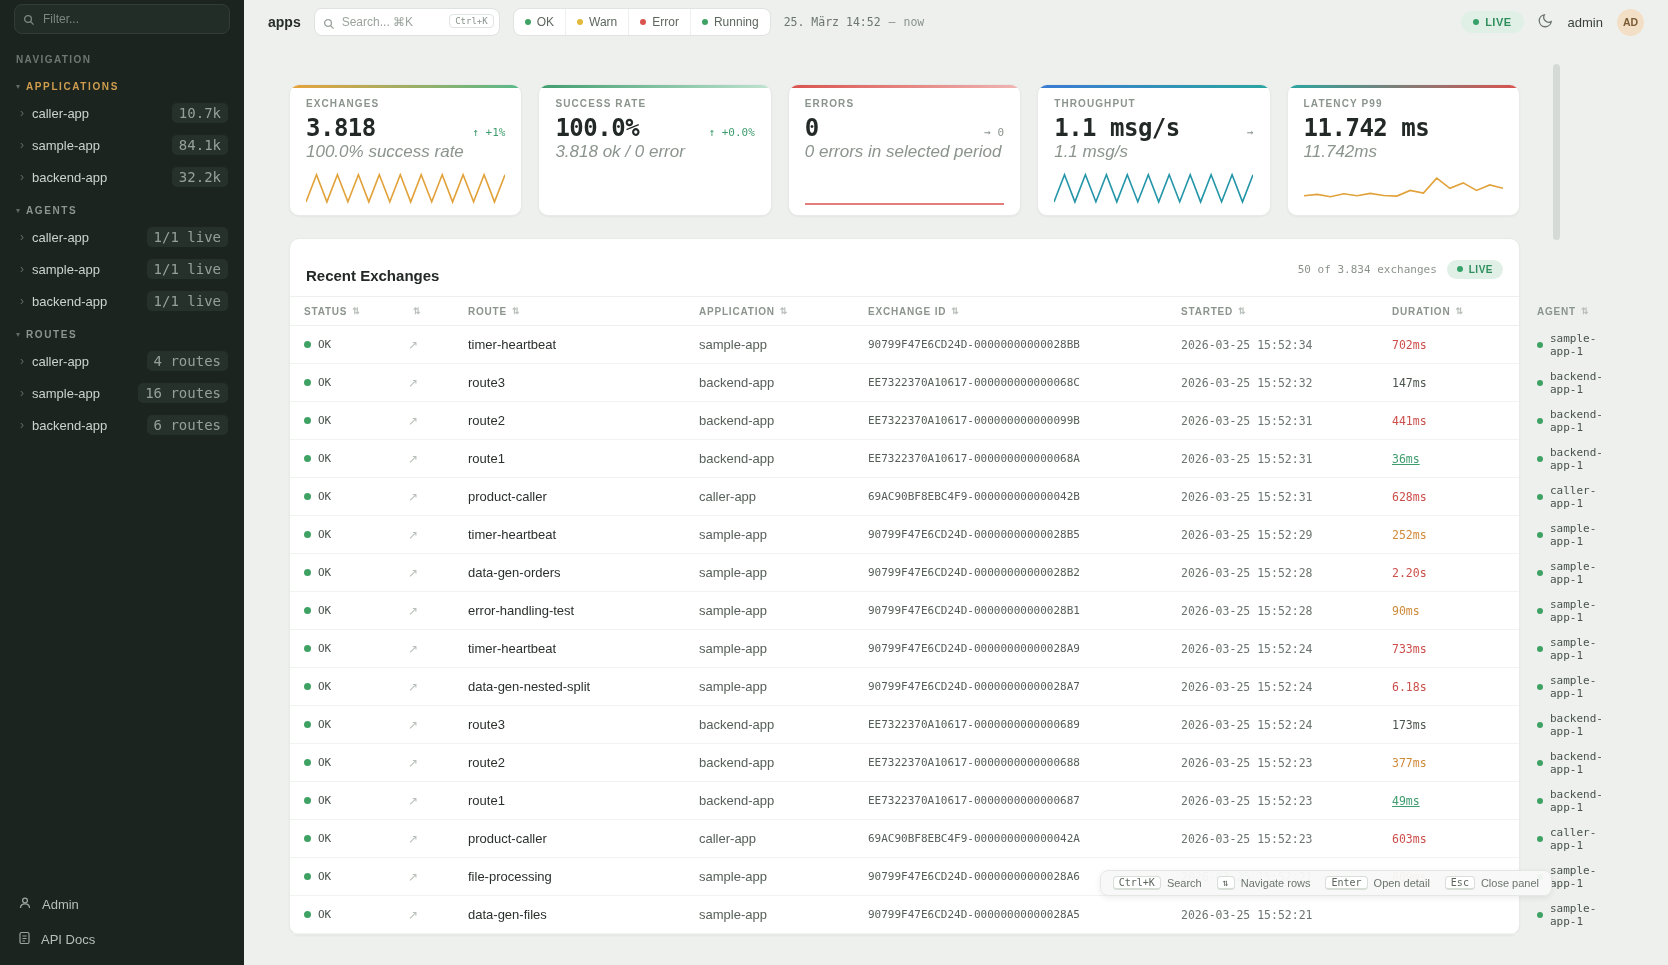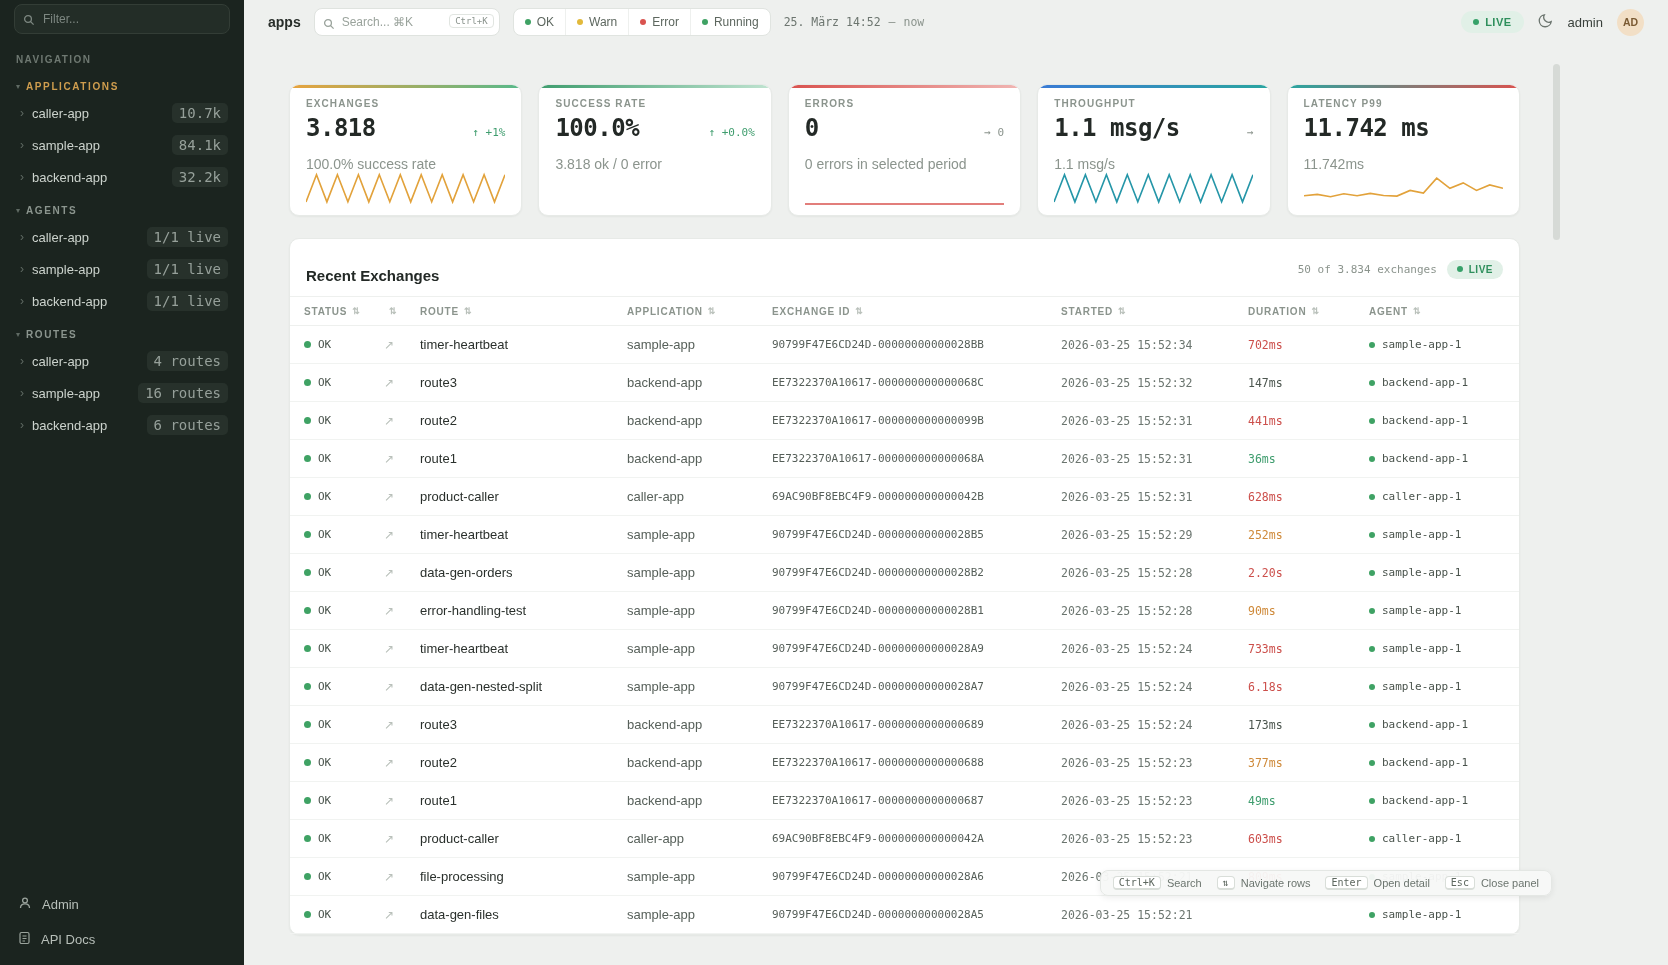--- a/index.html
+++ b/index.html
@@ -58,46 +58,46 @@
   .cards { display:grid; grid-template-columns:repeat(5,1fr); gap:16px; width:1231px; }
   .card { position:relative; background:#fff; border:1px solid #e7eae7; border-radius:10px; height:132px; box-shadow:0 1px 2px rgba(20,30,25,.05); overflow:hidden; }
   .card-top { height:3px; width:100%; }
   .card-body { padding:10px 16px 0; position:relative; height:129px; }
   .card-title { font-size:10px; letter-spacing:1.1px; color:#8b948d; font-weight:700; }
   .card-mid { display:flex; align-items:baseline; justify-content:space-between; margin-top:5px; }
   .card-value { font-family:"DejaVu Sans Mono",monospace; font-weight:700; font-size:24px; color:#232926; letter-spacing:-.5px; white-space:nowrap;text-align:right; }
   .card-delta { font-family:"DejaVu Sans Mono",monospace; font-size:11px; white-space:nowrap; }
   .card-delta.up { color:#3f9d6e; }
   .card-delta.flat { color:#8b948d; }
-  .card-sub { font-size:14px; color:#8b948d; margin-top:14px; }
+  .card-sub { font-size:17px; color:#8b948d; margin-top:0;font-style:italic; }
   .spark { position:absolute; left:16px; right:16px; bottom:9px; height:38px; }
 
   .table-card { margin-top:22px; background:#fff; border:1px solid #e7eae7; border-radius:10px; box-shadow:0 1px 2px rgba(20,30,25,.05); width:1231px; }
   .table-head { display:flex; align-items:center; padding:15px 16px 12px; }
   .table-title { font-size:15px; font-weight:700; color:#232926;margin-top:13px; }
   .table-meta { margin-left:auto; display:flex; gap:10px; align-items:center; }
   .table-summary { font-family:"DejaVu Sans Mono",monospace; font-size:11px; color:#8b948d; }
   .live-pill.small { padding:4px 10px; font-size:10px; }
-  .tgrid { display:grid; grid-template-columns:80px 36px 207px 145px 289px 187px 121px 1fr; align-items:center; padding:0 14px; }
+  .tgrid { display:grid; grid-template-columns:80px 36px 207px 145px 289px 187px 121px 1fr; align-items:center; padding:0 14px;gap:24px; }
   .thead-row { height:30px; border-top:1px solid #eef0ee; border-bottom:1px solid #eef0ee; }
   .th { font-size:10px; font-weight:700; color:#8b948d; letter-spacing:.8px; display:flex; gap:5px; align-items:center; cursor:pointer; }
   .sort-icon { color:#b9c0ba; font-size:9px; }
   .trow { height:38px; border-bottom:1px solid #f1f3f1; cursor:pointer; }
   .status-cell, .agent-cell { display:flex; gap:7px; align-items:center; font-family:"DejaVu Sans Mono",monospace; font-size:11px; color:#49534c; }
   .dot { width:7px; height:7px; border-radius:50%; background:#3fa264; flex:none; }
   .dot.sm { width:6px; height:6px; }
   .arrow-cell { color:#b9c0ba; font-size:12px; }
   .route-cell { font-size:13px; color:#2a302c; }
   .app-cell { font-size:13px; color:#57605a; }
   .id-cell { font-size:11px; color:#555e58; }
   .started-cell { font-size:11.5px; color:#6b756f; }
   .dur-cell { font-size:11.5px; }
   .dur-cell.slow { color:#cc4f4b; }
   .dur-cell.medium { color:#cf8a3a; }
-  .dur-cell.fast { color:#3f9d6e; }
+  .dur-cell.fast { color:#3f9d6e;text-decoration:underline; }
   .dur-cell.normal { color:#4c564f; }
 
   
   .hints { position:fixed; right:116px; bottom:69px; display:flex; gap:15px; align-items:center; background:rgba(247,248,247,.96); border:1px solid #e4e7e4; border-radius:8px; padding:5px 12px; font-size:11px; color:#6c756f; box-shadow:0 2px 6px rgba(0,0,0,.07); z-index:8; }
   .hint { display:flex; gap:6px; align-items:center; }
   .kbd { background:#fff; border:1px solid #d9ded9; border-bottom-width:2px; border-radius:4px; padding:0 5px; font-size:10px; font-family:"DejaVu Sans Mono",monospace; color:#5d675f; }
   .scroll-thumb { position:fixed; left:1553px; top:64px; width:7px; height:176px; border-radius:4px; background:#d6dad6; z-index:9; cursor:grab; }
 </style>
 </head>
 <body>

